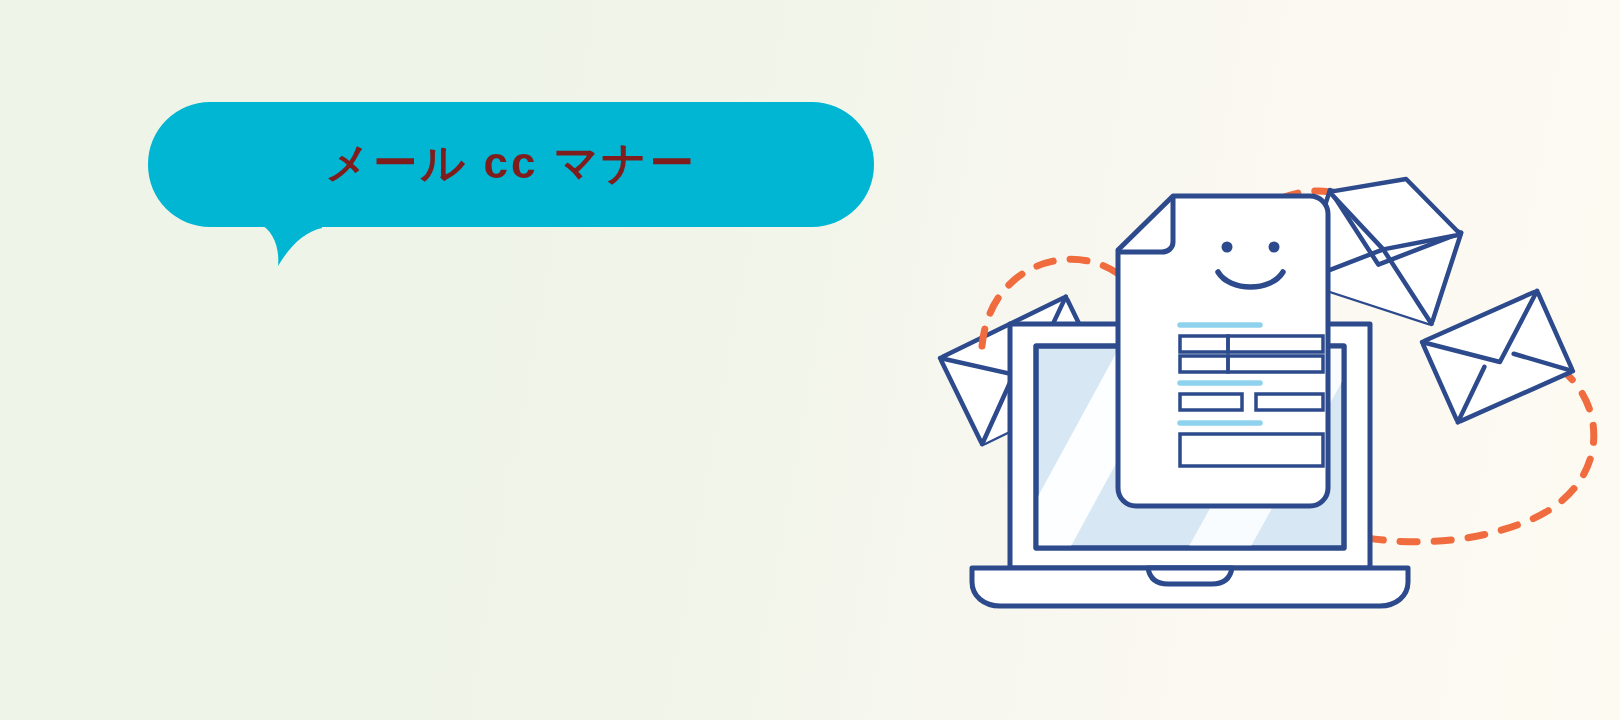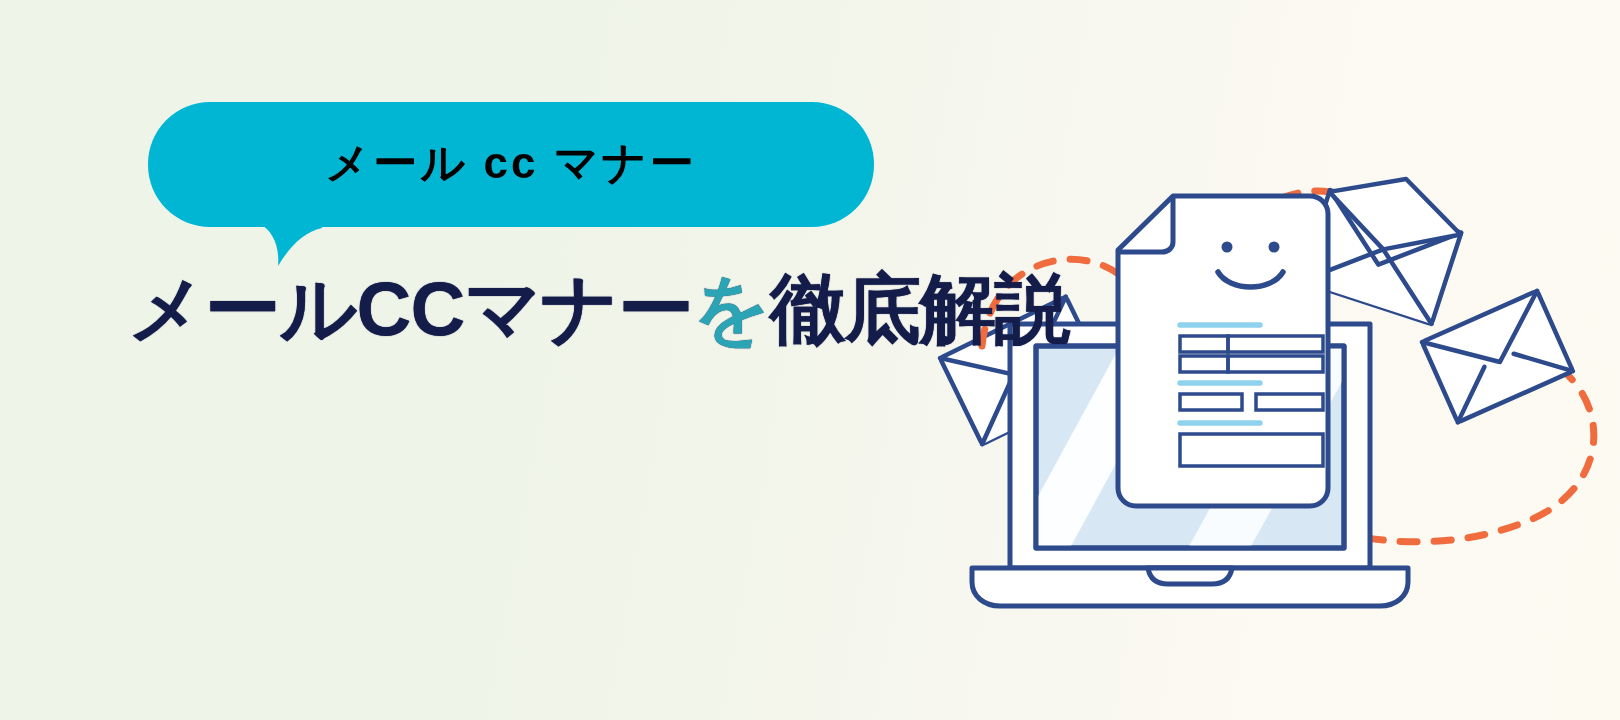--- a/index.html
+++ b/index.html
@@ -39,21 +39,21 @@
   #badge {
     position: absolute;
     inset: 0;
     background: #00b6d3;
     border-radius: 62px;
     display: flex;
     align-items: center;
     justify-content: center;
   }
   #badge-label {
-    color: #000000;
+    color: #7f1d1d;
     font-size: 44px;
     font-weight: 700;
     letter-spacing: 3px;
     line-height: 1;
     white-space: nowrap;
     transform: translateY(-2px);
   }
   #badge-tail {
     position: absolute;
     left: 112px;
@@ -144,21 +144,20 @@
   <div id="badge-wrap">
     <div id="badge">
       <span id="badge-label">メール cc マナー</span>
     </div>
     <svg id="badge-tail" viewBox="0 0 70 46" xmlns="http://www.w3.org/2000/svg">
       <path d="M0 0 L62 0 L62 8 C44 12 30 26 18 46 C20 26 12 10 0 4 Z" fill="#00b6d3"></path>
     </svg>
   </div>
 
   <div id="headline-block">
-    <h1 id="headline"><span>メールCCマナー</span><span class="accent">を</span><span>徹底解説</span></h1>
 
   </div>
 
   <div id="illustration">
     <svg viewBox="0 0 690 520" xmlns="http://www.w3.org/2000/svg">
 
       <g fill="none" stroke="#f06b3e" stroke-width="7" stroke-linecap="round" stroke-dasharray="17 17">
         <path d="M52 216 C60 130 150 108 196 150 C238 188 228 232 218 250"></path>
         <path d="M248 232 C256 120 336 52 400 62"></path>
         <path d="M600 222 C680 250 690 352 600 390 C520 424 430 412 392 396"></path>

